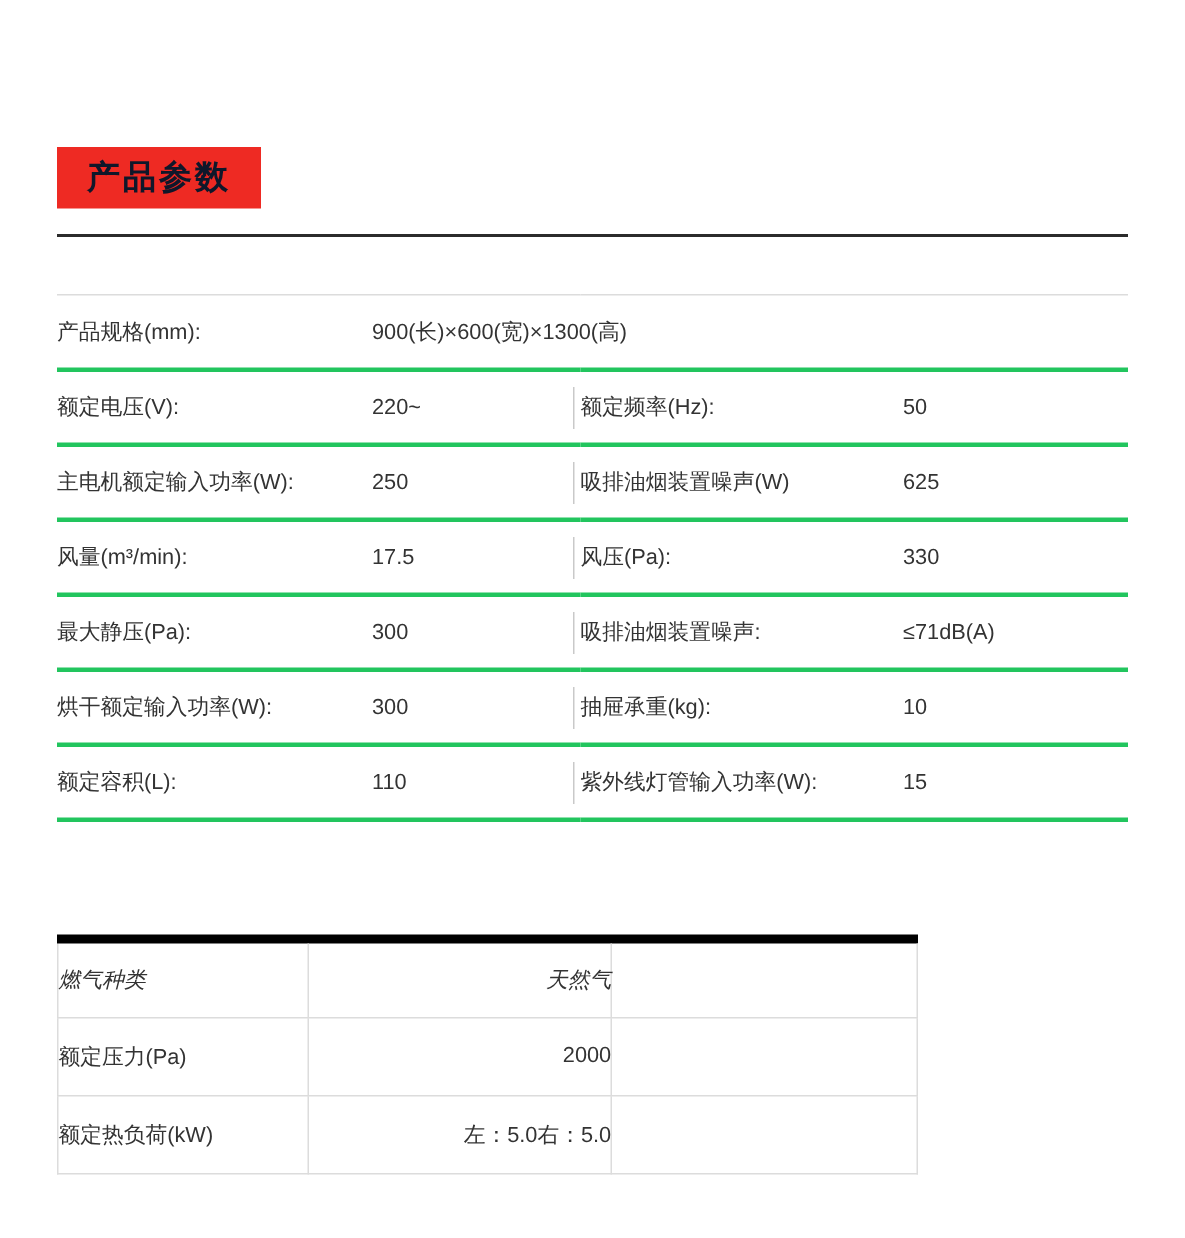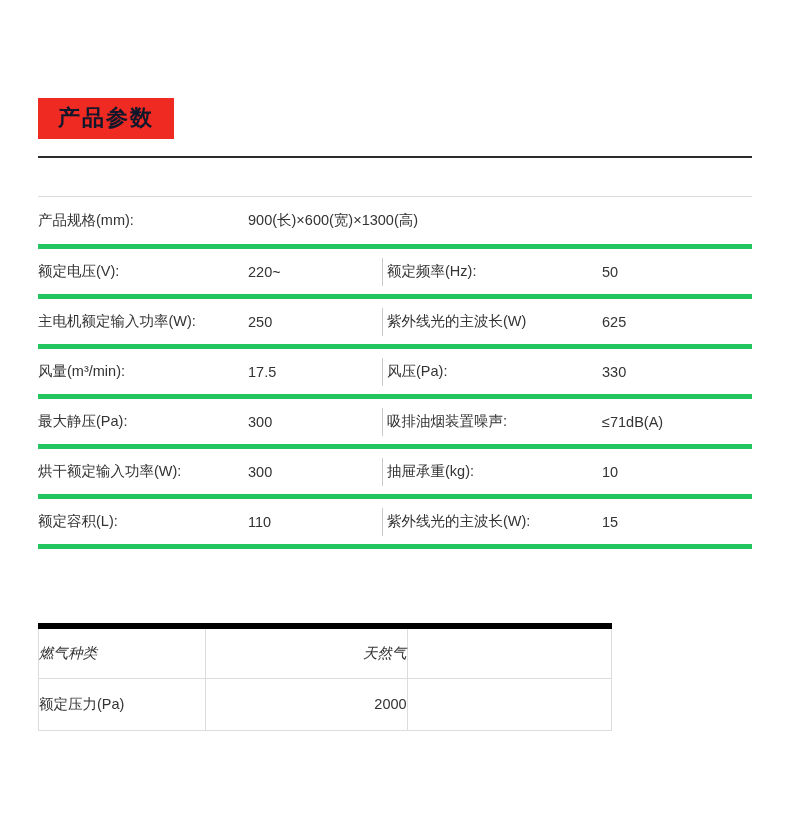--- a/index.html
+++ b/index.html
@@ -51,21 +51,21 @@
     left: 38px;
     top: 196px;
     width: 714px;
     border-collapse: collapse;
     font-size: 14.5px;
   }
   .spec-table tr {
     height: 50px;
   }
   .spec-table td {
-    border-bottom: 5px solid #22c55e;
+    border-bottom: 3px solid #22c55e;
     vertical-align: middle;
     padding: 0;
   }
   .spec-table tr.first td {
     border-top: 1px solid #dcdcdc;
   }
   .lbl {
     padding-left: 18px;
     color: #333333;
     white-space: nowrap;
@@ -154,21 +154,21 @@
         <td class="lbl col-r-lbl">额定频率(Hz):</td>
         <td class="val col-r-val">50</td>
       </tr>
 
       <tr>
         <td class="lbl col-l-lbl">主电机额定输入功率(W):</td>
         <td class="val col-l-val">250</td>
         <td class="col-div">
             <span class="divider-line"></span>
           </td>
-        <td class="lbl col-r-lbl">紫外线光的主波长(W)</td>
+        <td class="lbl col-r-lbl">吸排油烟装置噪声(W)</td>
         <td class="val col-r-val">625</td>
       </tr>
 
       <tr>
         <td class="lbl col-l-lbl">风量(m³/min):</td>
         <td class="val col-l-val">17.5</td>
         <td class="col-div">
             <span class="divider-line"></span>
           </td>
         <td class="lbl col-r-lbl">风压(Pa):</td>
@@ -194,35 +194,40 @@
         <td class="lbl col-r-lbl">抽屉承重(kg):</td>
         <td class="val col-r-val">10</td>
       </tr>
 
       <tr>
         <td class="lbl col-l-lbl">额定容积(L):</td>
         <td class="val col-l-val">110</td>
         <td class="col-div">
             <span class="divider-line"></span>
           </td>
-        <td class="lbl col-r-lbl">紫外线光的主波长(W):</td>
+        <td class="lbl col-r-lbl">紫外线灯管输入功率(W):</td>
         <td class="val col-r-val">15</td>
       </tr>
 
     </tbody>
   </table>
 
   <table class="gas-table">
     <tbody>
       <tr>
         <td class="gas-lbl">燃气种类</td>
         <td class="gas-val">天然气</td>
         <td class="gas-blank"></td>
       </tr>
       <tr>
         <td class="gas-lbl">额定压力(Pa)</td>
         <td class="gas-val">2000</td>
         <td class="gas-blank"></td>
       </tr>
+      <tr>
+        <td class="gas-lbl">额定热负荷(kW)</td>
+        <td class="gas-val">左：5.0右：5.0</td>
+        <td class="gas-blank"></td>
+      </tr>
     </tbody>
   </table>
 
 </div>
 
 </body></html>

